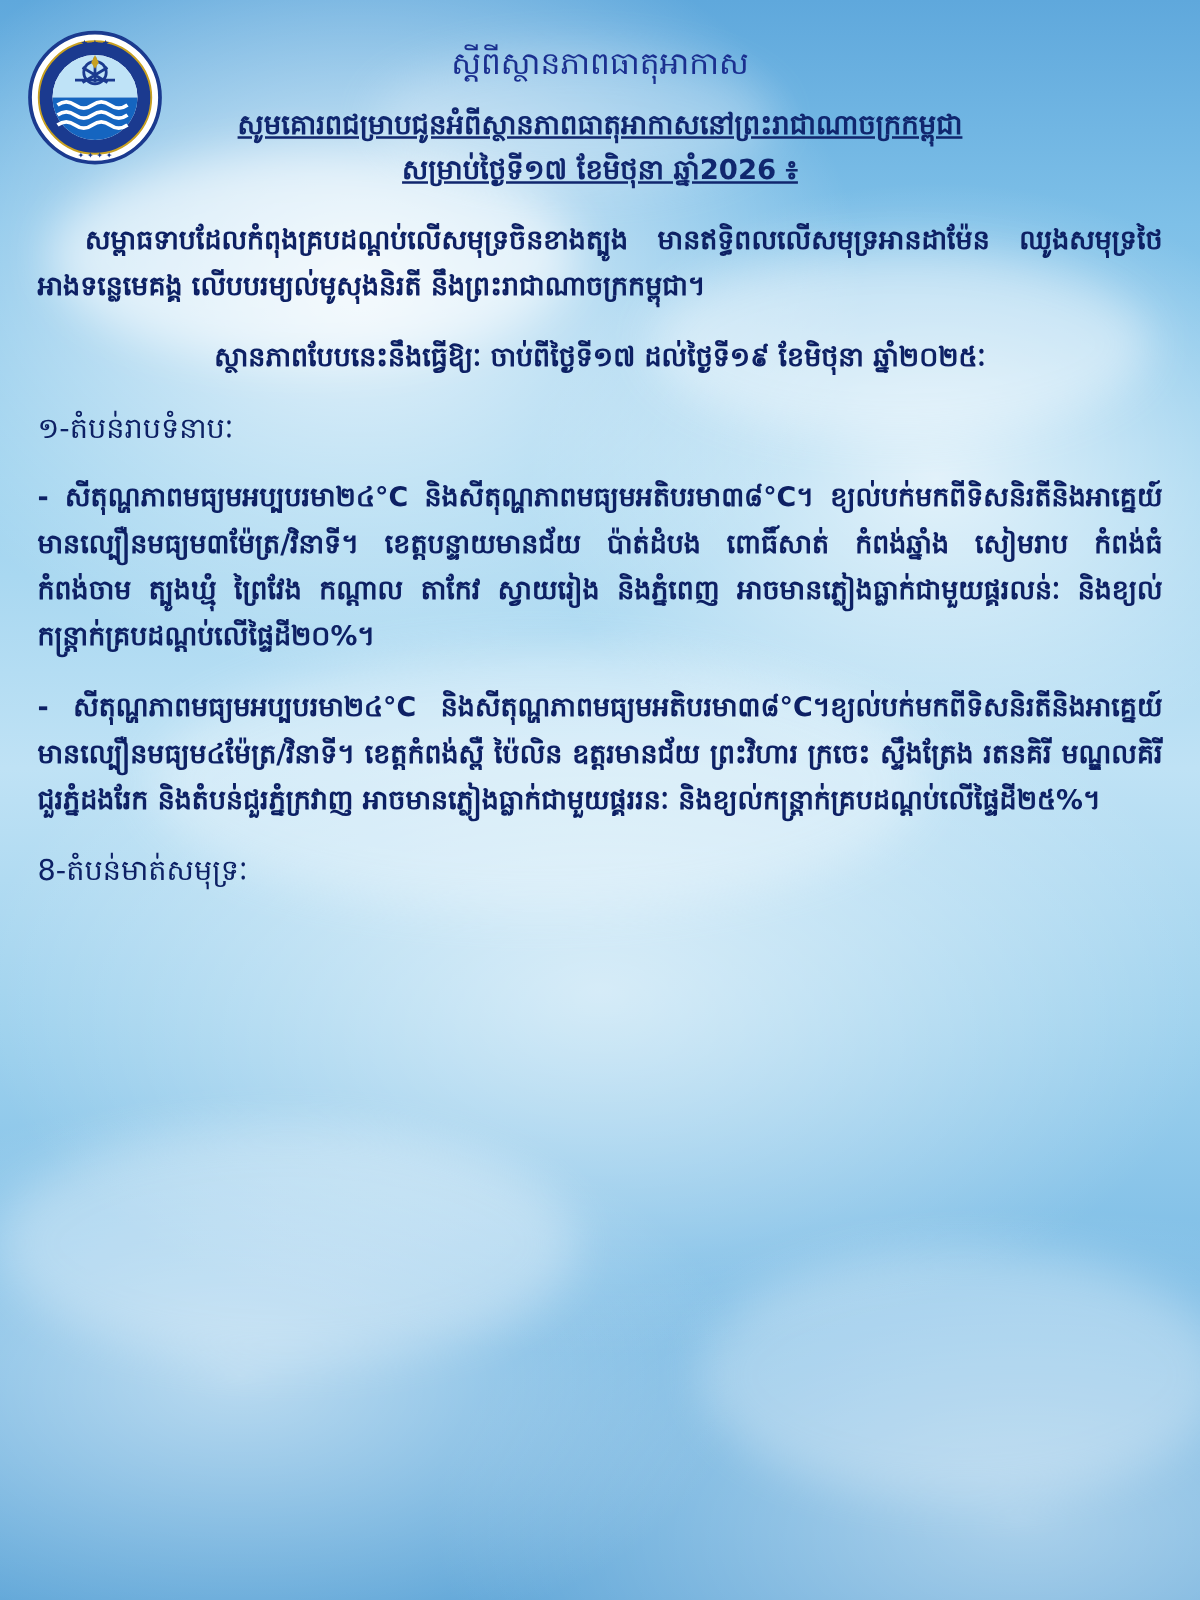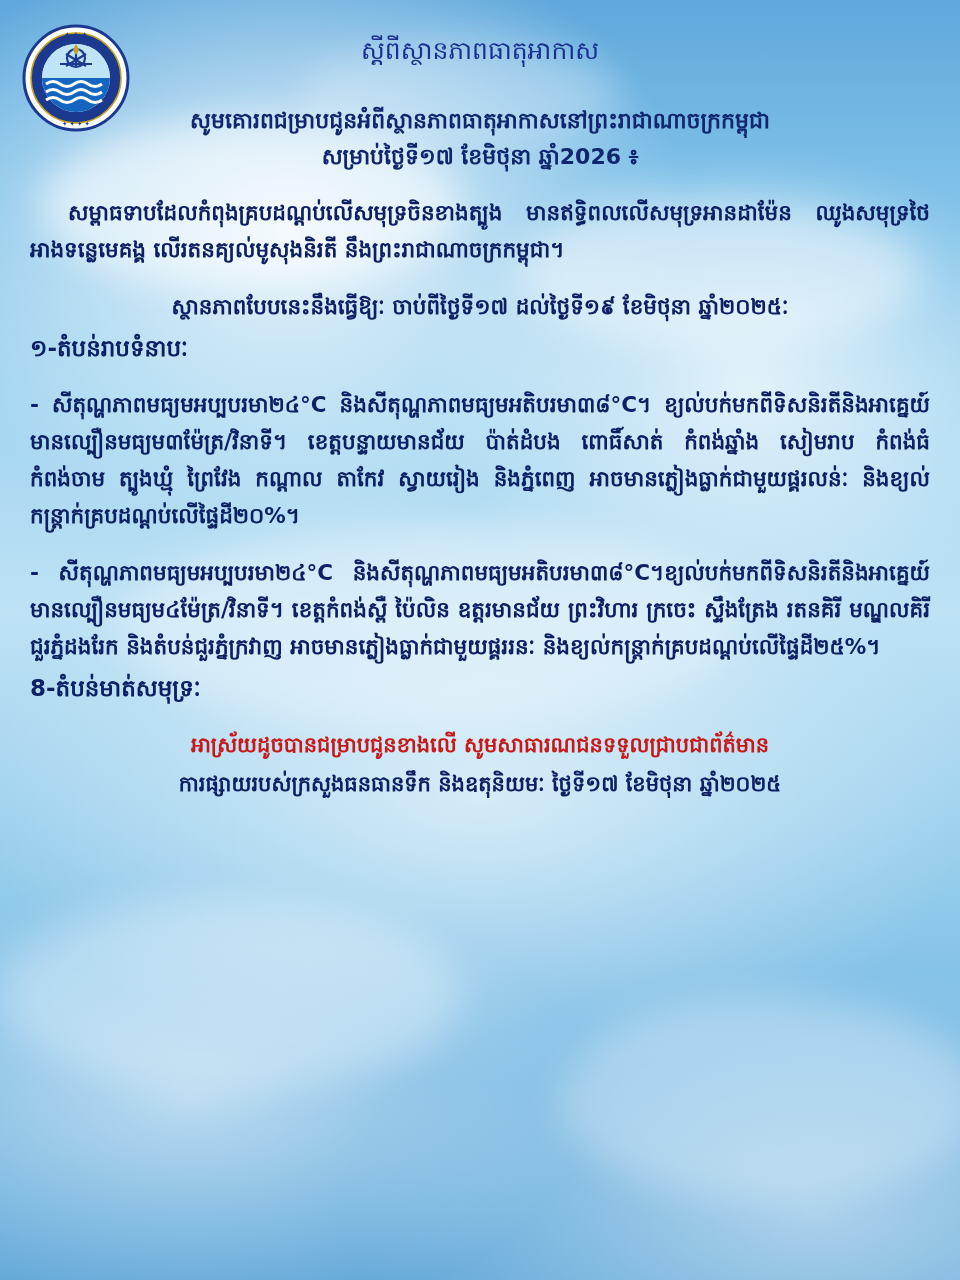--- a/index.html
+++ b/index.html
@@ -75,43 +75,44 @@
     font-weight: normal;
     color: #1a2f8f;
     margin-top: 6px;
   }
 
   .intro {
     text-align: center;
     color: #10266e;
     font-size: 22px;
     line-height: 1.65;
-    margin-top: 34px;
+    margin-top: 14px;
     font-weight: 600;
+    text-decoration: underline;
   }
 
   .para {
     color: #0d2064;
     font-size: 21.5px;
     line-height: 1.72;
     text-align: justify;
     margin-top: 20px;
     font-weight: 600;
   }
   .para.indent { text-indent: 38px; }
   .para.center {
     text-align: center;
     text-indent: 0;
   }
 
   .section-head {
     color: #0d2064;
     font-size: 23px;
-    font-weight: bold;
-    margin-top: 8px;
+    font-weight: normal;
+    margin-top: 22px;
     margin-bottom: 2px;
   }
 
   .footer {
     margin-top: 22px;
     text-align: center;
     line-height: 1.6;
   }
   .footer-red {
     color: #c81919;
@@ -162,31 +163,27 @@
 
     <div class="title-block">
       <div class="title-sub">ស្ដីពីស្ថានភាពធាតុអាកាស</div>
     </div>
 
     <div class="intro">
       <div>សូមគោរពជម្រាបជូនអំពីស្ថានភាពធាតុអាកាសនៅព្រះរាជាណាចក្រកម្ពុជា</div>
       <div>សម្រាប់ថ្ងៃទី១៧ ខែមិថុនា ឆ្នាំ2026 ៖</div>
     </div>
 
-    <div class="para indent">សម្ពាធទាបដែលកំពុងគ្របដណ្ដប់លើសមុទ្រចិនខាងត្បូង មានឥទ្ធិពលលើសមុទ្រអានដាម៉ែន ឈូងសមុទ្រថៃ អាងទន្លេមេគង្គ លើរតនគ្យល់មូសុងនិរតី នឹងព្រះរាជាណាចក្រកម្ពុជា។</div>
+    <div class="para indent">សម្ពាធទាបដែលកំពុងគ្របដណ្ដប់លើសមុទ្រចិនខាងត្បូង មានឥទ្ធិពលលើសមុទ្រអានដាម៉ែន ឈូងសមុទ្រថៃ អាងទន្លេមេគង្គ លើបបរម្យល់មូសុងនិរតី នឹងព្រះរាជាណាចក្រកម្ពុជា។</div>
 
     <div class="para center">ស្ថានភាពបែបនេះនឹងធ្វើឱ្យៈ ចាប់ពីថ្ងៃទី១៧ ដល់ថ្ងៃទី១៩ ខែមិថុនា ឆ្នាំ២០២៥ៈ</div>
 
     <div class="section-head">១-តំបន់រាបទំនាបៈ</div>
     <div class="para">- សីតុណ្ហភាពមធ្យមអប្បបរមា២៤°C និងសីតុណ្ហភាពមធ្យមអតិបរមា៣៨°C។ ខ្យល់បក់មកពីទិសនិរតីនិងអាគ្នេយ៍មានល្បឿនមធ្យម៣ម៉ែត្រ/វិនាទី។ ខេត្តបន្ទាយមានជ័យ ប៉ាត់ដំបង ពោធិ៍សាត់ កំពង់ឆ្នាំង សៀមរាប កំពង់ធំ កំពង់ចាម ត្បូងឃ្មុំ ព្រៃវែង កណ្ដាល តាកែវ ស្វាយរៀង និងភ្នំពេញ អាចមានភ្លៀងធ្លាក់ជាមួយផ្គរលន់ៈ និងខ្យល់កន្ត្រាក់គ្របដណ្ដប់លើផ្ទៃដី២០%។</div>
 
     <div class="para">- សីតុណ្ហភាពមធ្យមអប្បបរមា២៤°C និងសីតុណ្ហភាពមធ្យមអតិបរមា៣៨°C។ខ្យល់បក់មកពីទិសនិរតីនិងអាគ្នេយ៍មានល្បឿនមធ្យម៤ម៉ែត្រ/វិនាទី។ ខេត្តកំពង់ស្ពឺ ប៉ៃលិន ឧត្ដរមានជ័យ ព្រះវិហារ ក្រចេះ ស្ទឹងត្រែង រតនគិរី មណ្ឌលគិរី ជួរភ្នំដងរែក និងតំបន់ជួរភ្នំក្រវាញ អាចមានភ្លៀងធ្លាក់ជាមួយផ្គររនៈ និងខ្យល់កន្ត្រាក់គ្របដណ្ដប់លើផ្ទៃដី២៥%។</div>
 
     <div class="section-head">8-តំបន់មាត់សមុទ្រៈ</div>
 
 
-    <div class="footer">
-      <div class="footer-red">អាស្រ័យដូចបានជម្រាបជូនខាងលើ សូមសាធារណជនទទួលជ្រាបជាព័ត៌មាន</div>
-      <div class="footer-blue">ការផ្សាយរបស់ក្រសួងធនធានទឹក និងឧតុនិយមៈ ថ្ងៃទី១៧ ខែមិថុនា ឆ្នាំ២០២៥</div>
-    </div>
 
   </div>
 </div>
 
 </body></html>

